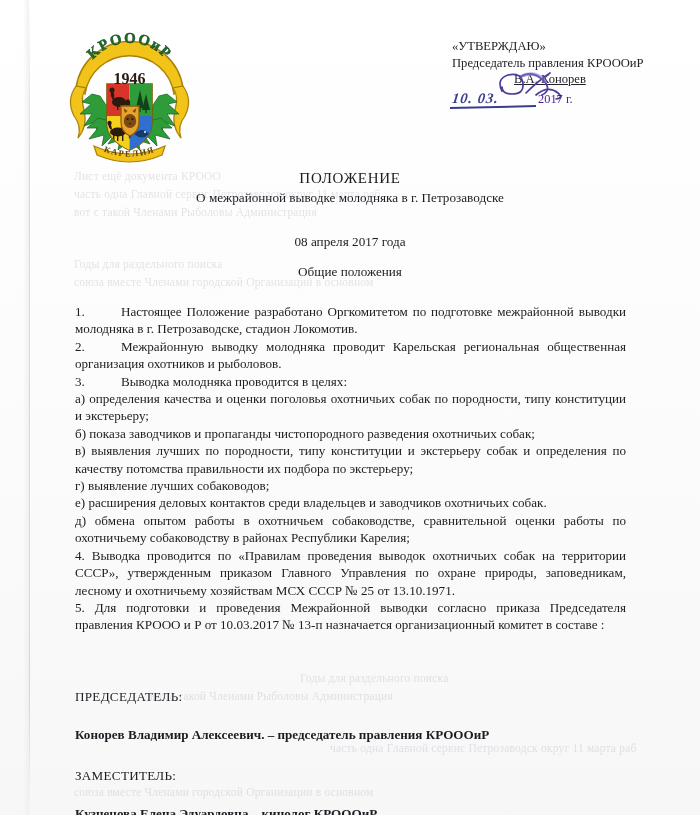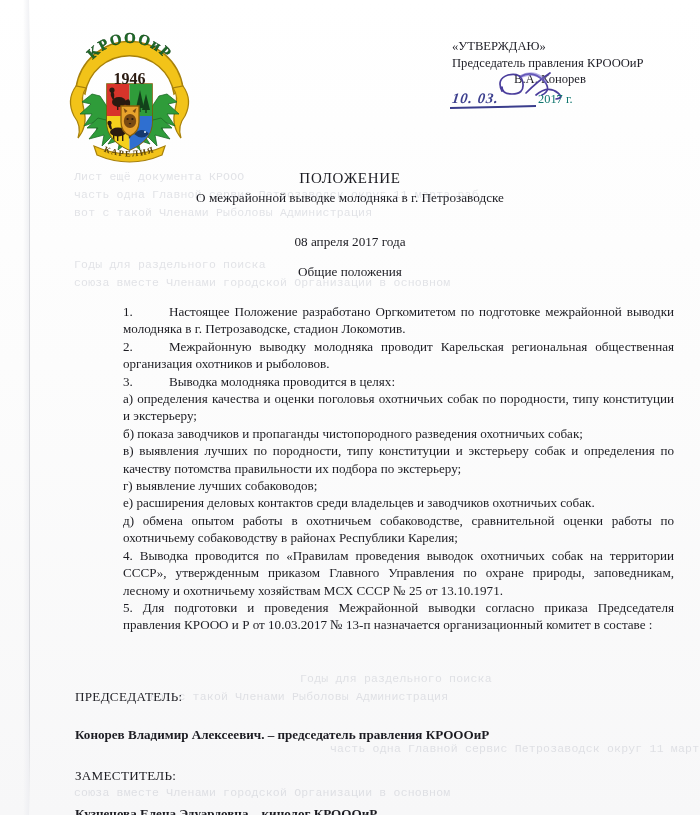--- a/index.html
+++ b/index.html
@@ -42,21 +42,20 @@
     background: linear-gradient(90deg, rgba(246,246,248,0) 0%, rgba(236,237,241,.75) 100%);
     z-index: 1;
   }
 
   
   .ghost-layer {
     position: absolute;
     inset: 0;
     z-index: 2;
     pointer-events: none;
-    font-family: Liberation Mono, monospace;
   }
   .ghost {
     position: absolute;
     color: #b9bcc6;
     opacity: .40;
     font-size: 11.5px;
     letter-spacing: .2px;
     white-space: nowrap;
     filter: blur(.45px);
   }
@@ -83,20 +82,21 @@
     top: 38px;
     width: 242px;
     font-size: 12.6px;
     line-height: 16.5px;
     color: #22222a;
   }
   .approval .ln { white-space: nowrap; }
   .approval .name-line {
     padding-left: 62px;
     white-space: nowrap;
+    text-decoration: underline;
   }
   .sig-row {
     position: relative;
     height: 19px;
     margin-top: 1px;
   }
   .sig-date {
     position: absolute;
     left: 0; top: 1px;
     font-family: "Liberation Serif", serif;
@@ -111,21 +111,21 @@
     position: absolute;
     left: -2px; top: 17px;
     width: 86px; height: 1.6px;
     background: #3a3d8c;
     transform: rotate(-1.2deg);
   }
   .sig-year {
     position: absolute;
     left: 86px; top: 2px;
     font-size: 12.4px;
-    color: #0f766e;
+    color: #4c1d95;
     white-space: nowrap;
   }
   .sig-scribble {
     position: absolute;
     left: 40px;
     top: -22px;
     width: 96px;
     height: 34px;
   }
 
@@ -164,21 +164,20 @@
   
   .body-block {
     position: absolute;
     left: 75px;
     top: 303px;
     width: 551px;
     font-size: 13.1px;
     line-height: 17.4px;
     text-align: justify;
     text-justify: inter-word;
-    margin-left: 48px;
   }
   .body-block p {
     margin: 0;
   }
   .p-num {
     display: inline-block;
     min-width: 46px;
   }
 
   

